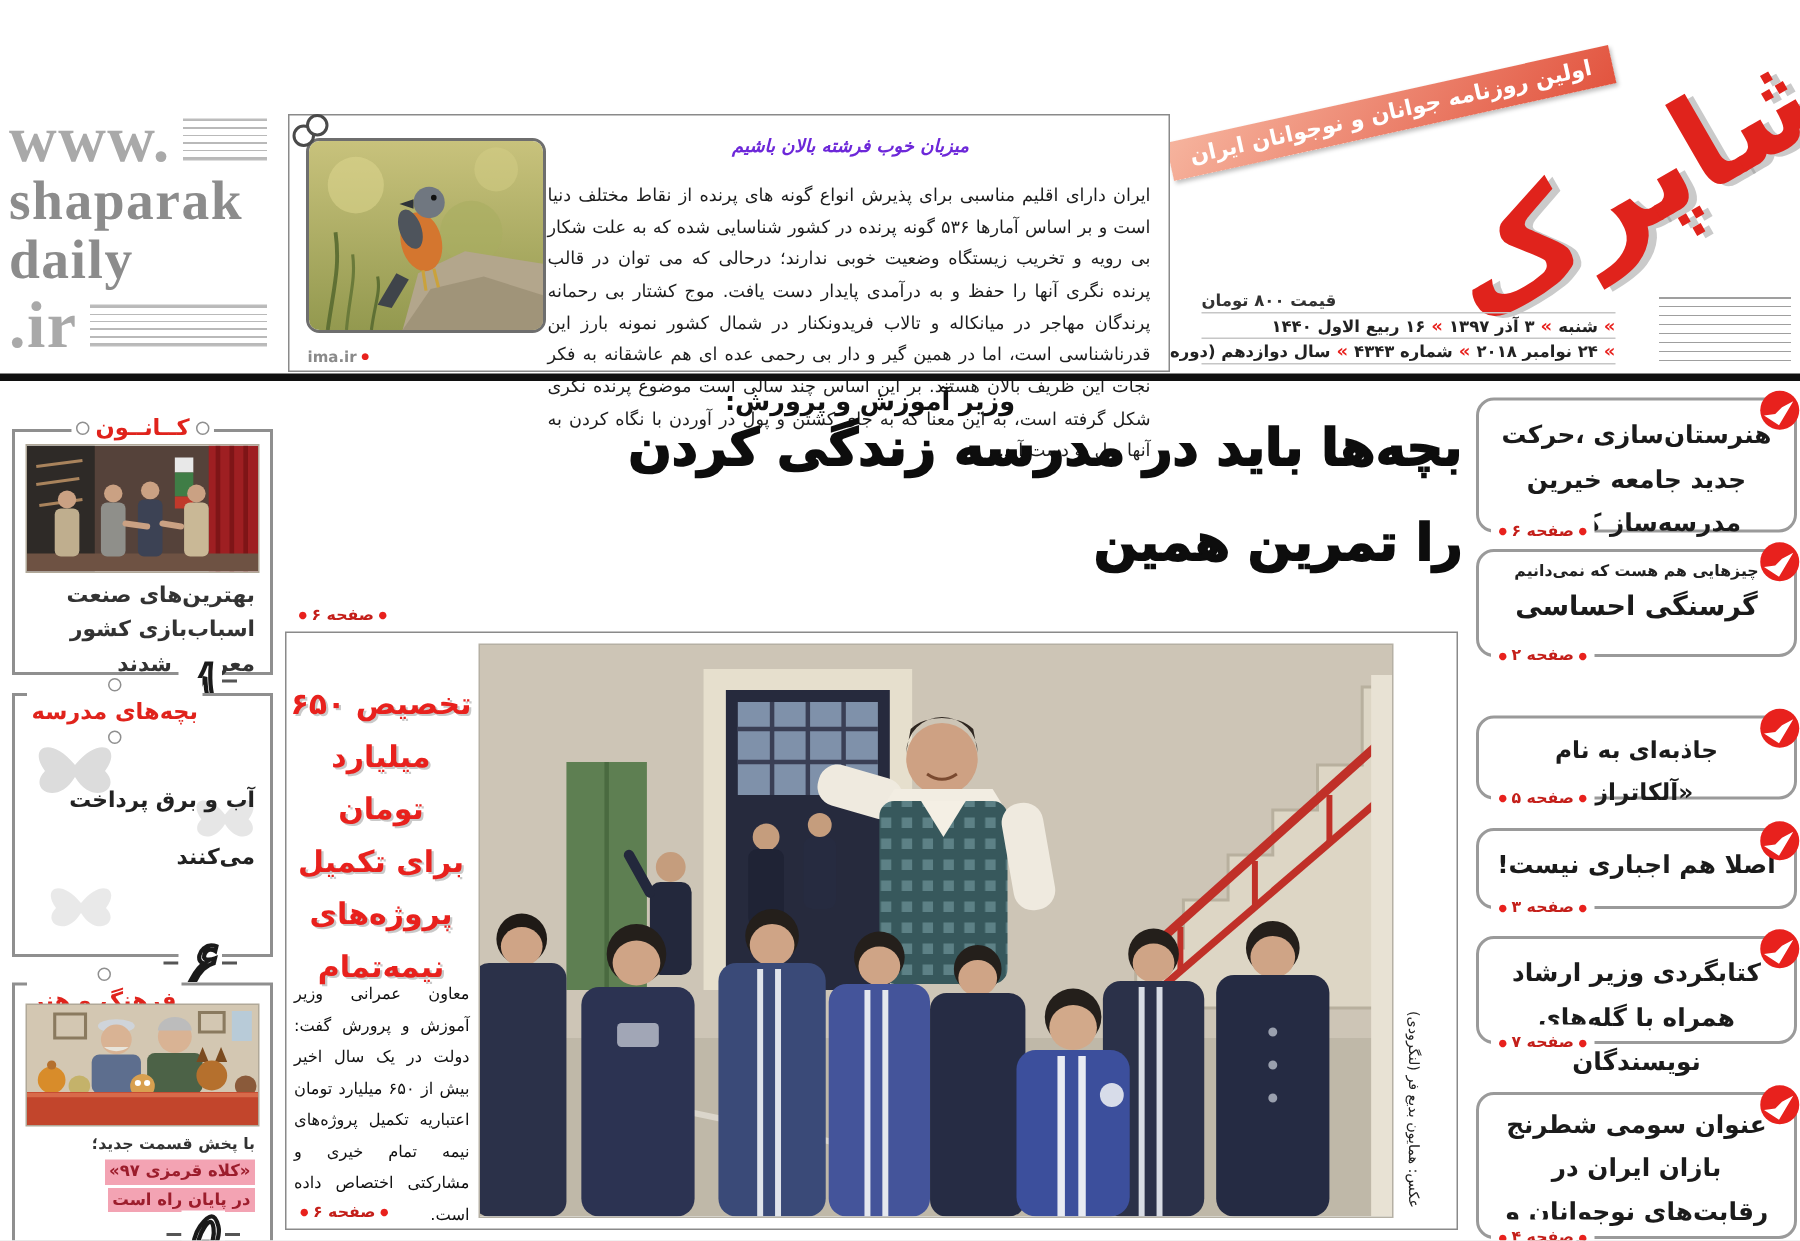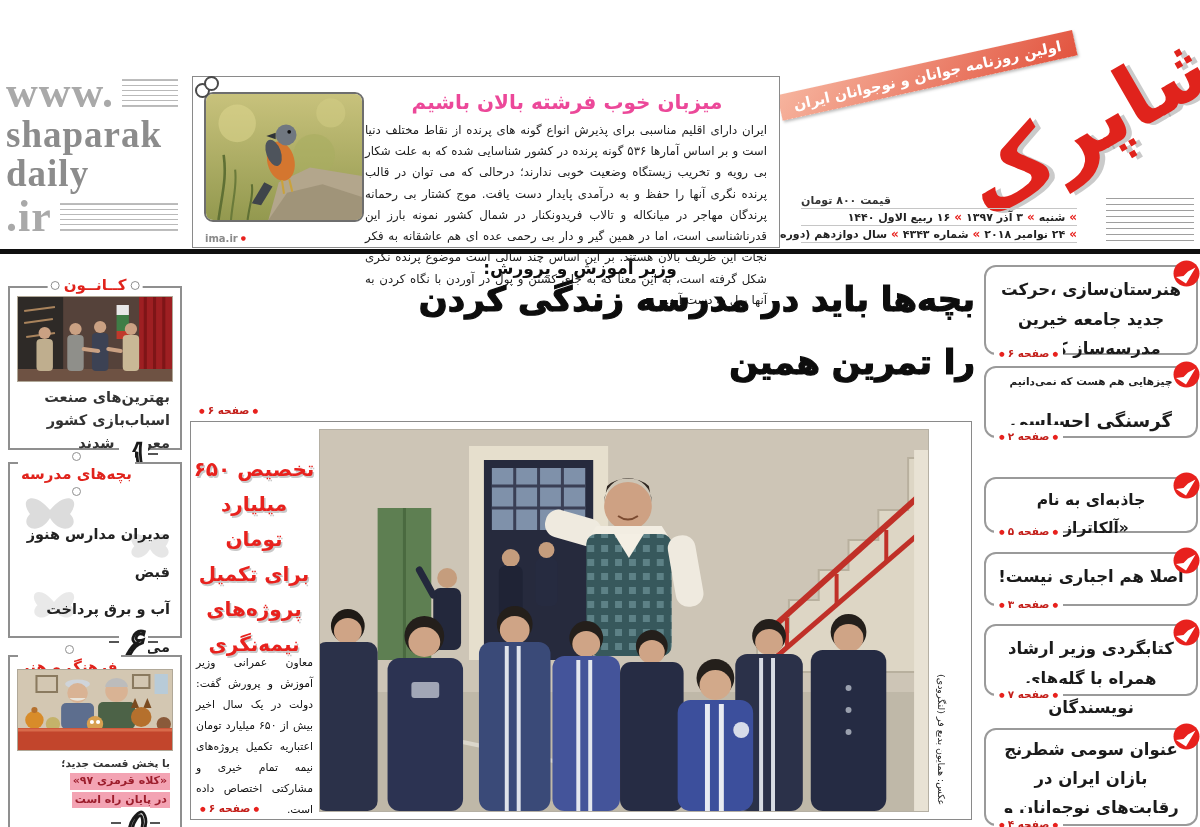--- a/index.html
+++ b/index.html
@@ -33,22 +33,22 @@
   .d-seg{white-space:nowrap;}
 
   
   .blackbar{left:0;top:249px;width:1200px;height:5px;background:#101010;}
 
   
   .birdbox{left:192px;top:76px;width:586px;height:170px;border:1.5px solid #8a8a8a;background:#fff;}
   .birdimg{position:absolute;left:11px;top:15px;width:156px;height:126px;border:2px solid #6e6e6e;
            border-radius:9px;overflow:hidden;}
   .ring{position:absolute;width:11px;height:11px;border:2.5px solid #4a4a4a;border-radius:50%;background:#fff;}
-  .bird-title{position:absolute;right:12px;top:13px;width:400px;text-align:center;font-size:20px;
-              font-weight:bold;color:#ec4899;direction:rtl;}
+  .bird-title{position:absolute;right:12px;top:13px;width:400px;text-align:center;font-size:12px;
+              font-weight:bold;color:#6d28d9;direction:rtl;font-style:italic;}
   .bird-body{position:absolute;right:12px;top:43px;width:402px;font-size:11.8px;line-height:1.8;
              text-align:justify;direction:rtl;color:#1d1d1d;}
   .bird-credit{position:absolute;left:12px;bottom:3px;font-size:10px;color:#8a8a8a;font-weight:bold;}
   .bird-credit::after{content:"●";color:#e8211d;font-size:6px;margin-left:3px;vertical-align:2px;}
 
   
   .kicker{left:185px;top:258px;width:790px;text-align:center;font-size:17px;font-weight:bold;
           color:#111;direction:rtl;}
   .hl{left:185px;width:790px;text-align:right;font-weight:bold;color:#0d0d0d;direction:rtl;
       font-size:34px;line-height:1.1;letter-spacing:-1px;-webkit-text-stroke:1.2px #0d0d0d;}
@@ -186,21 +186,21 @@
   <div class="abs hl hl1">بچه‌ها باید در مدرسه زندگی کردن</div>
   <div class="abs hl hl2">را تمرین همین</div>
   <div class="abs pgref lead-pgref">صفحه ۶</div>
 
   <div class="abs storybox">
     <div class="red-display">
       <div>تخصیص ۶۵۰</div>
       <div>میلیارد تومان</div>
       <div>برای تکمیل</div>
       <div>پروژه‌های</div>
-      <div>نیمه‌نگری</div>
+      <div>نیمه‌تمام</div>
     </div>
     <div class="lead-sum">معاون عمرانی وزیر آموزش و پرورش گفت: دولت در یک سال اخیر بیش از ۶۵۰ میلیارد تومان اعتباریه تکمیل پروژه‌های نیمه تمام خیری و مشارکتی اختصاص داده است.</div>
     <div class="pgref sum-pgref">صفحه ۶</div>
 
     <div class="leadphoto">
       <svg width="608" height="381" viewBox="0 0 612 381" preserveAspectRatio="none">
         <defs>
           <pattern id="vest" width="14" height="14" patternUnits="userSpaceOnUse">
             <rect width="14" height="14" fill="#37585c"></rect>
               <rect x="3" y="3" width="7" height="7" fill="#5d8186"></rect>
@@ -344,21 +344,20 @@
     <svg class="bfly" style="left:12px;top:22px;" width="56" height="48" viewBox="0 0 28 24">
       <path d="M14,12 C6,2 -2,6 4,14 C-2,20 8,26 14,16 C20,26 30,20 24,14 C30,6 22,2 14,12 Z"></path>
     </svg>
     <svg class="bfly" style="right:8px;top:60px;opacity:.7" width="44" height="38" viewBox="0 0 28 24">
       <path d="M14,12 C6,2 -2,6 4,14 C-2,20 8,26 14,16 C20,26 30,20 24,14 C30,6 22,2 14,12 Z"></path>
     </svg>
     <svg class="bfly" style="left:20px;bottom:14px;opacity:.6" width="48" height="40" viewBox="0 0 28 24">
       <path d="M14,12 C6,2 -2,6 4,14 C-2,20 8,26 14,16 C20,26 30,20 24,14 C30,6 22,2 14,12 Z"></path>
     </svg>
     <div class="school-text">
-      <div>مدیران مدارس هنوز قبض</div>
       <div>آب و برق پرداخت می‌کنند</div>
     </div>
     <div class="pgnum-wrap" style="bottom:-22px;right:22px;">
       <i class="tick"></i>
         <span class="pgnum">۶</span>
         <i class="tick"></i>
     </div>
   </div>
 
   <div class="railbox" style="top:655px;height:170px;">
@@ -419,21 +418,21 @@
   </div>
 
   <div class="teaser" style="top:366px;height:68px;">
     <span class="t-icon">
       <svg width="27" height="27" viewBox="0 0 27 27">
           <circle cx="13.5" cy="13.5" r="13" fill="#e8211d"></circle>
           <polygon points="3,17 13,23.5 22.5,7.5 15,11.5 10.5,16" fill="#fff"></polygon>
         </svg>
     </span>
     <div class="t-kicker">چیزهایی هم هست که نمی‌دانیم</div>
-    <div class="t-title" style="padding-top:2px;font-size:18px;margin-top:16px;">گرسنگی احساسی</div>
+    <div class="t-title" style="padding-top:2px;font-size:18px;">گرسنگی احساسی</div>
     <div class="t-page"><span class="pgref">صفحه ۲</span></div>
   </div>
 
   <div class="teaser" style="top:477px;height:52px;">
     <span class="t-icon">
       <svg width="27" height="27" viewBox="0 0 27 27">
           <circle cx="13.5" cy="13.5" r="13" fill="#e8211d"></circle>
           <polygon points="3,17 13,23.5 22.5,7.5 15,11.5 10.5,16" fill="#fff"></polygon>
         </svg>
     </span>

